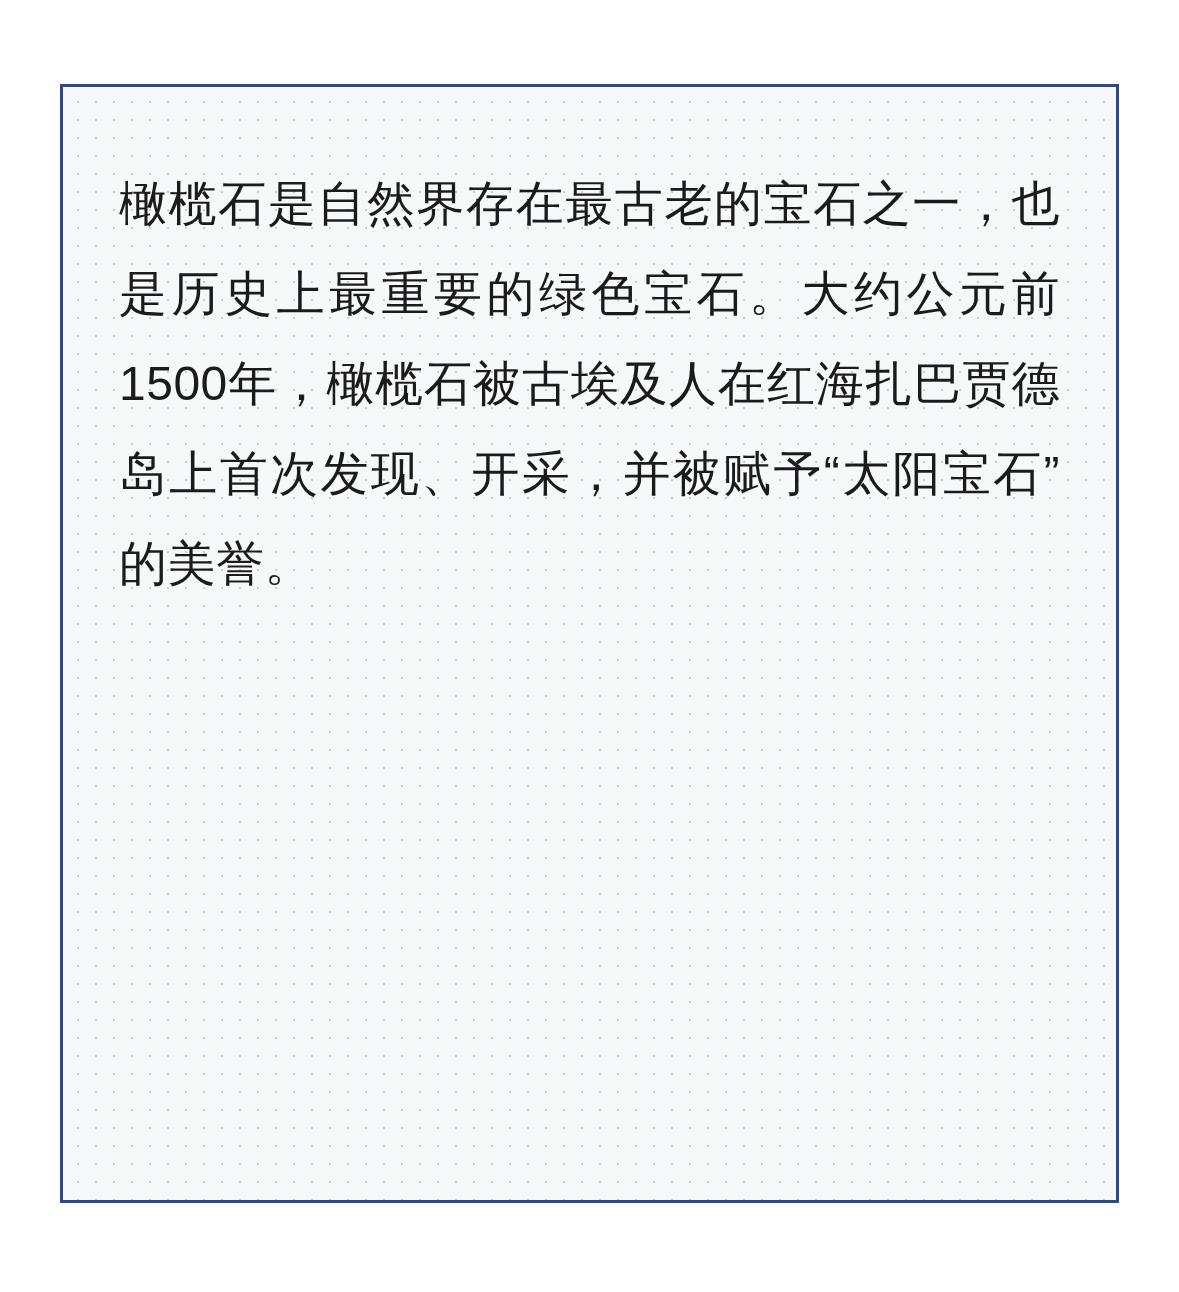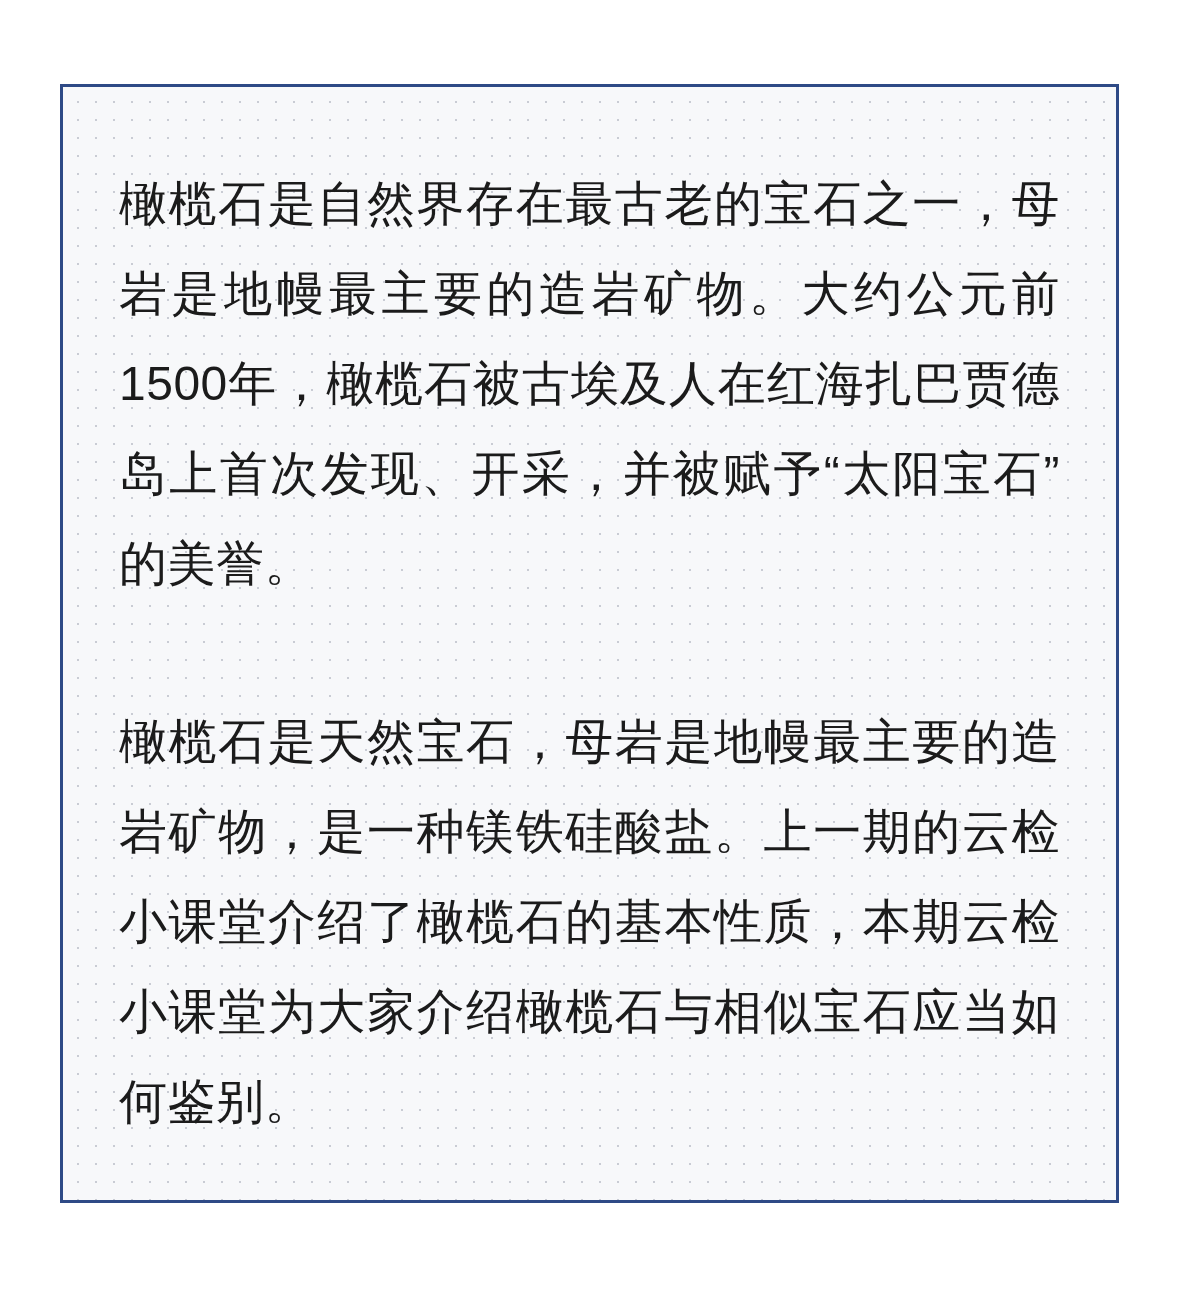--- a/index.html
+++ b/index.html
@@ -63,17 +63,16 @@
   .para + .para {
     margin-top: 88px;
   }
 </style>
 </head>
 <body>
 
 <div class="page">
   <div class="card">
     <div class="card-inner">
-      <p class="para">橄榄石是自然界存在最古老的宝石之一，母岩是地幔最主要的造岩矿物。大约公元前1500年，橄榄石被古埃及人在红海扎巴贾德岛上首次发现、开采，并被赋予“太阳宝石”的美誉。</p>
-      <p class="para">橄榄石是天然宝石，母岩是地幔最主要的造岩矿物，是一种镁铁硅酸盐。上一期的云检小课堂介绍了橄榄石的基本性质，本期云检小课堂为大家介绍橄榄石与相似宝石应当如何鉴别。</p>
+      <p class="para">橄榄石是自然界存在最古老的宝石之一，也是历史上最重要的绿色宝石。大约公元前1500年，橄榄石被古埃及人在红海扎巴贾德岛上首次发现、开采，并被赋予“太阳宝石”的美誉。</p>
     </div>
   </div>
 </div>
 
 </body></html>

